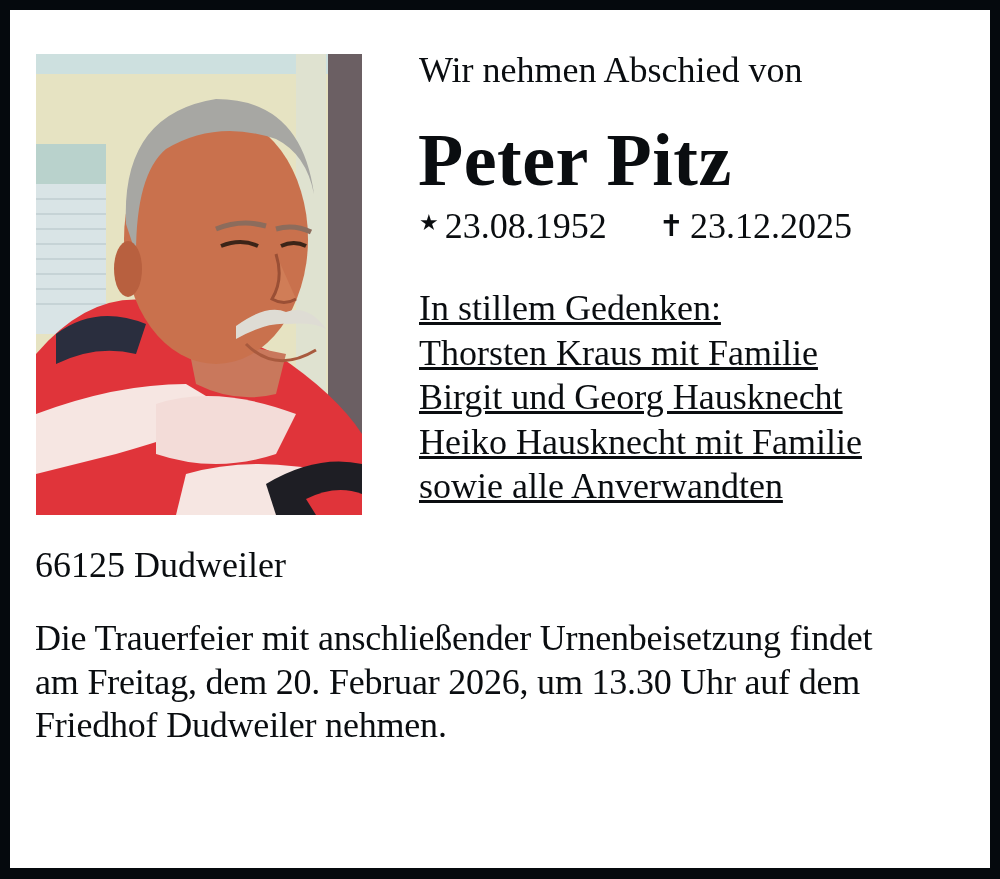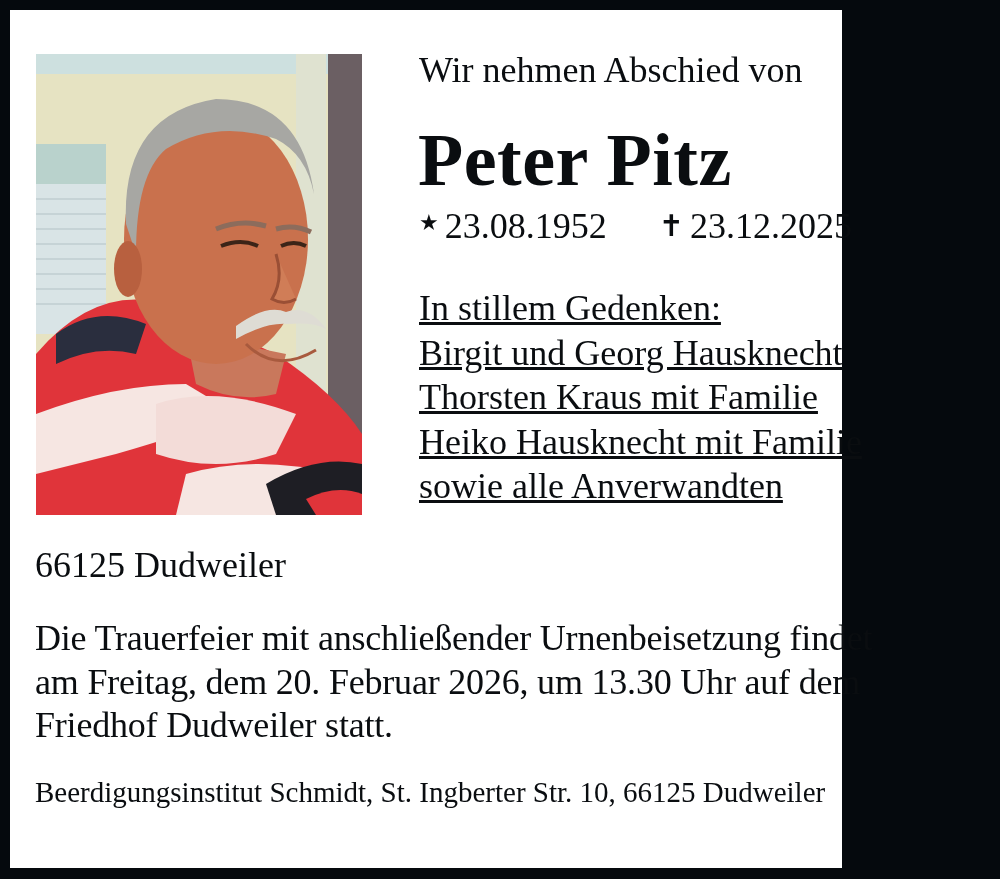--- a/index.html
+++ b/index.html
@@ -7,21 +7,21 @@
     width: 1000px; height: 879px;
     background: #05090d;
     position: relative;
     overflow: hidden;
     font-family: "Liberation Serif", "DejaVu Serif", serif;
     color: #0a0d10;
   }
   .card {
     position: absolute;
     left: 10px; top: 10px;
-    width: 832px; height: 858px;
+    width: 980px; height: 858px;
     background: #ffffff;
   }
   .photo {
     position: absolute;
     left: 26px; top: 44px;
     width: 326px; height: 461px;
     overflow: hidden;
     background: linear-gradient(180deg, #e9e6c4 0%, #dfe6d2 40%, #cfd9d4 70%, #d9cfc0 100%);
   }
   .photo svg { display: block; width: 100%; height: 100%; }
@@ -120,31 +120,30 @@
   <div class="intro">Wir nehmen Abschied von</div>
 
   <div class="name">Peter Pitz</div>
 
   <div class="dates">
     <span class="sym">★</span><span>23.08.1952</span><span class="gap"></span><span class="cross">✝</span><span>23.12.2025</span>
   </div>
 
   <div class="mourners">
     <div>In stillem Gedenken:</div>
+    <div>Thorsten Kraus mit Familie</div>
     <div>Birgit und Georg Hausknecht</div>
-    <div>Thorsten Kraus mit Familie</div>
     <div>Heiko Hausknecht mit Familie</div>
     <div>sowie alle Anverwandten</div>
   </div>
 
   <div class="city">66125 Dudweiler</div>
 
   <div class="ceremony">
     <div>Die Trauerfeier mit anschließender Urnenbeisetzung findet</div>
     <div>am Freitag, dem 20. Februar 2026, um 13.30 Uhr auf dem</div>
-    <div>Friedhof Dudweiler statt.</div>
+    <div>Friedhof Dudweiler nehmen.</div>
   </div>
 
   <div class="condolence">
-    <div>Beerdigungsinstitut Schmidt, St. Ingberter Str. 10, 66125 Dudweiler</div>
   </div>
 
 </div>
 
 </body></html>

